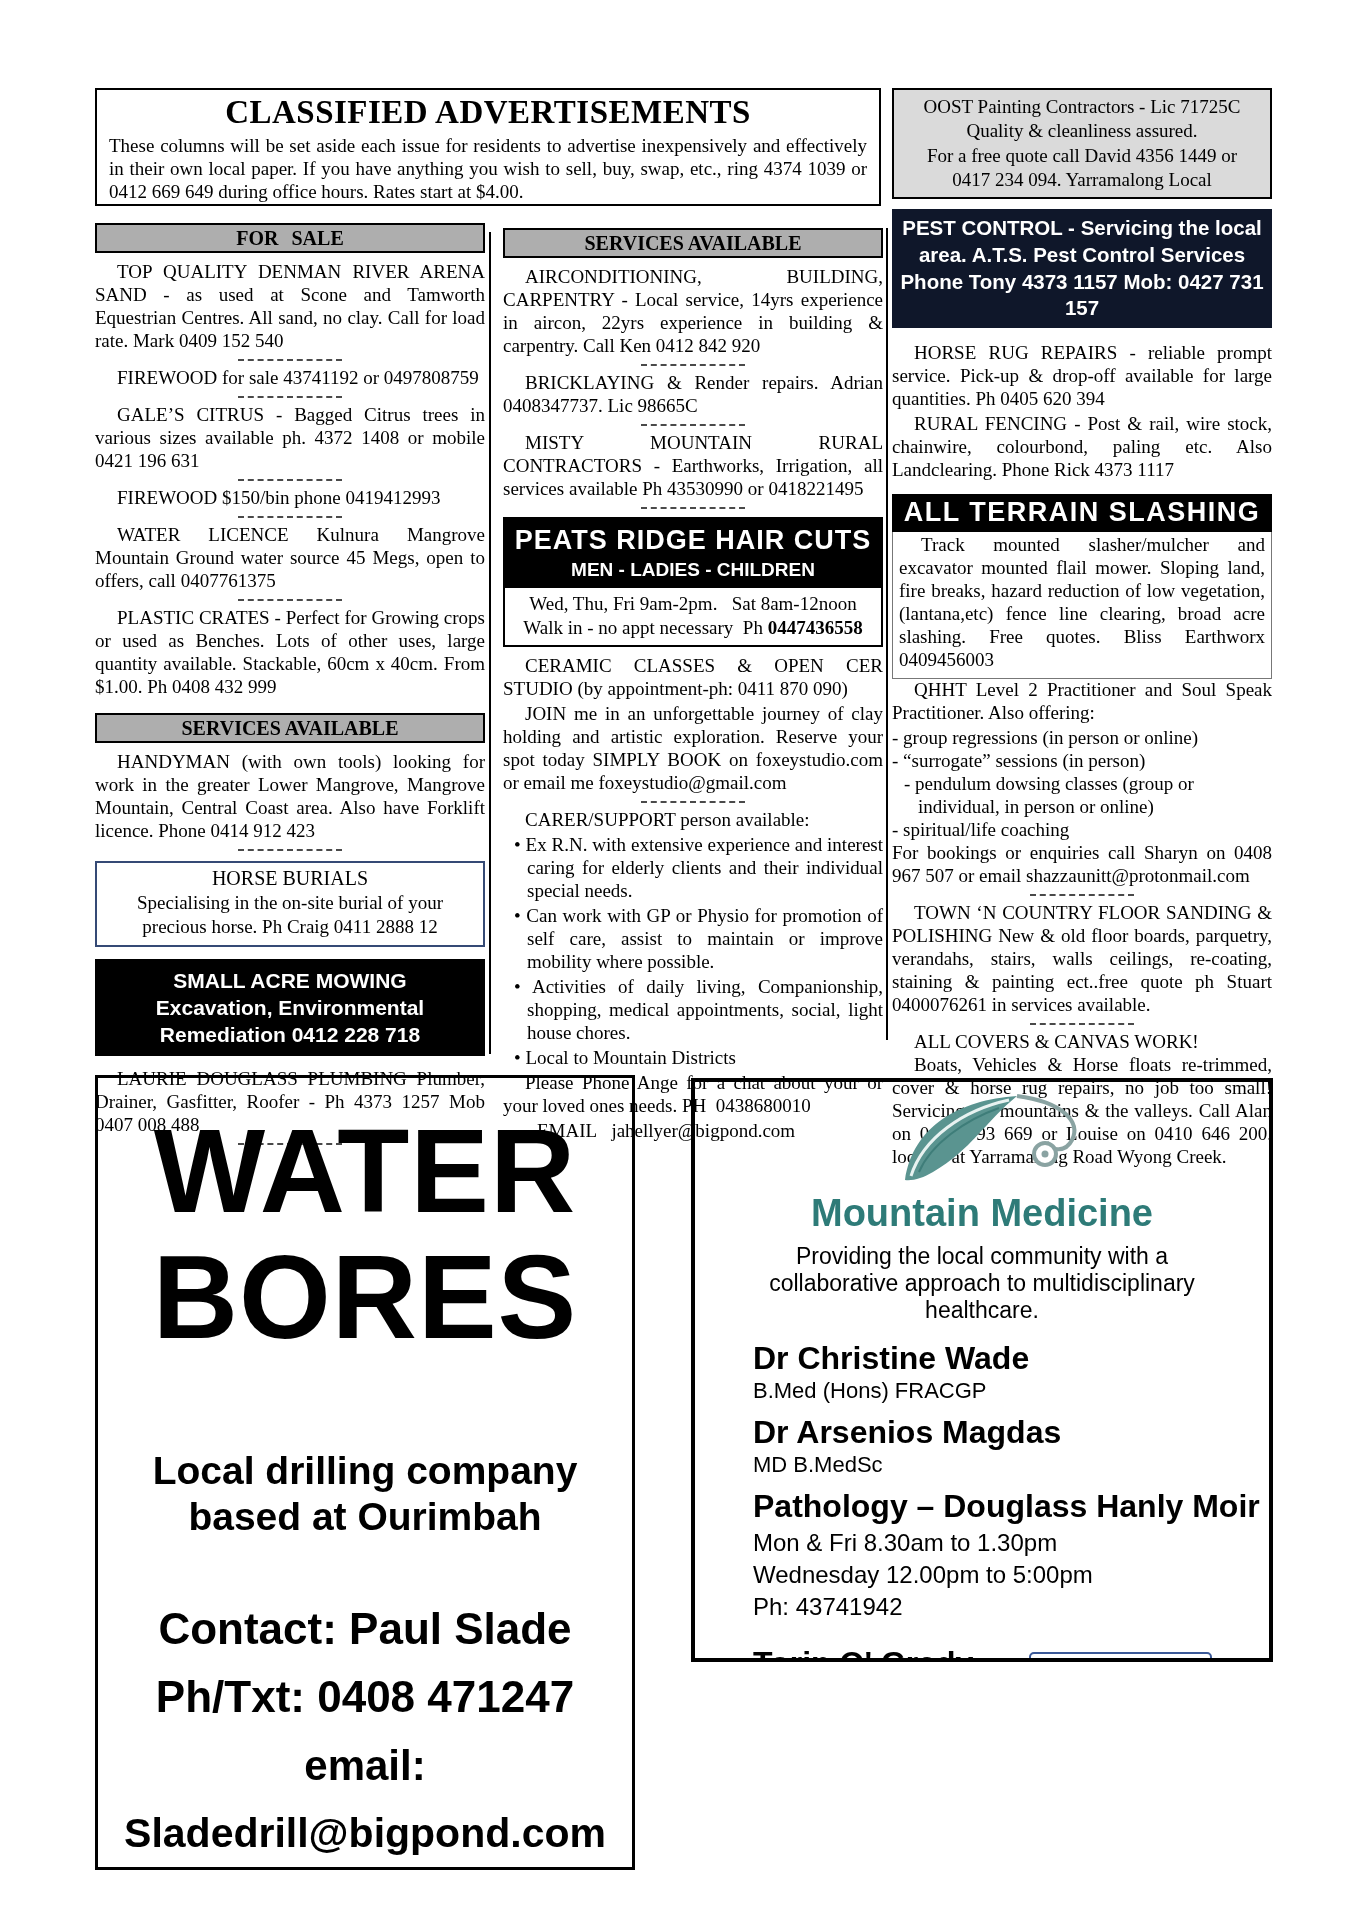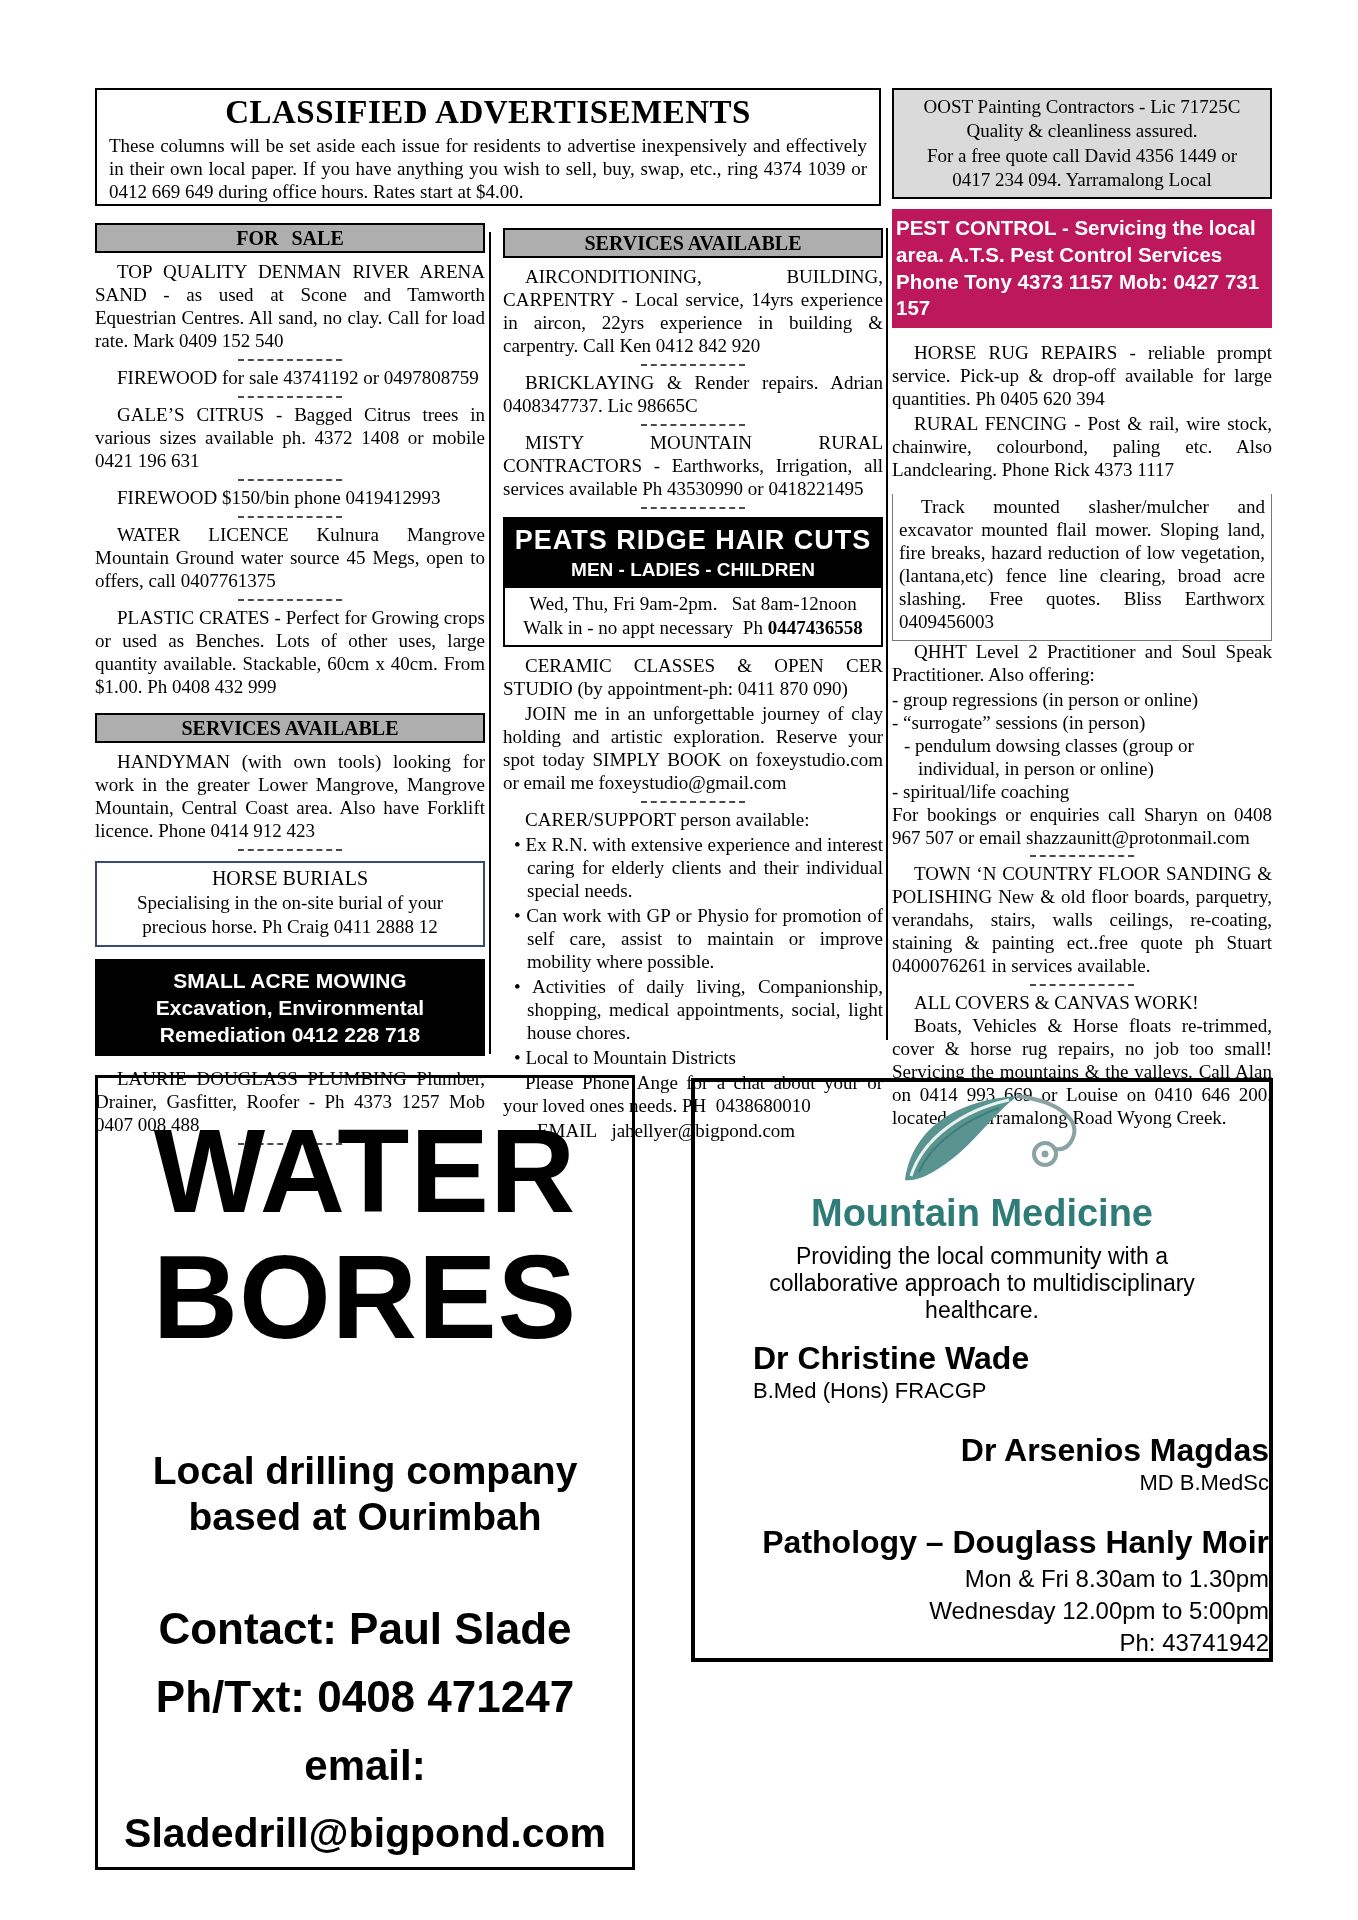--- a/index.html
+++ b/index.html
@@ -43,22 +43,22 @@
   .peats-title{font-family:"Liberation Sans",sans-serif;font-weight:bold;font-size:27px;letter-spacing:1px;}
   .peats-sub{font-family:"Liberation Sans",sans-serif;font-weight:bold;font-size:19px;margin-top:2px;}
   .peats-white{padding:4px 6px;text-align:center;font-size:19px;line-height:1.3;}
 
   .bullet{padding-left:24px;text-indent:-13px;text-align:justify;margin:0 0 2px;}
   .email-line{text-indent:34px;margin:0;}
 
   
   .oost{border:2px solid #000;background:#dadada;text-align:center;font-size:19px;
         line-height:1.28;padding:5px 4px;margin-bottom:10px;}
-  .pest{background:#be185d;color:#fff;font-family:"Liberation Sans",sans-serif;font-weight:bold;
-        font-size:20.5px;line-height:1.3;padding:6px 4px;margin-bottom:14px;}
+  .pest{background:#0f172a;color:#fff;font-family:"Liberation Sans",sans-serif;font-weight:bold;
+        font-size:20.5px;text-align:center;line-height:1.3;padding:6px 4px;margin-bottom:14px;}
   .slash{margin-top:12px;}
   .slash-title{background:#000;color:#fff;font-family:"Liberation Sans",sans-serif;font-weight:bold;
                font-size:27px;letter-spacing:1.5px;text-align:center;padding:2px 0 4px;}
   .slash-body{border:1px solid #777;border-top:none;padding:2px 6px 6px;}
   .offer{padding-left:14px;text-indent:-14px;margin:0;}
   .offer-wrap{padding-left:26px;text-indent:-14px;margin:0;}
 
   
   .water-ad{position:absolute;left:95px;top:1075px;width:540px;height:795px;border:3px solid #000;
             box-sizing:border-box;text-align:center;font-family:"Liberation Sans",sans-serif;font-weight:bold;}
@@ -74,21 +74,21 @@
 
   
   .med-ad{position:absolute;left:691px;top:1078px;width:582px;height:584px;border:4px solid #000;
           box-sizing:border-box;font-family:"Liberation Sans",sans-serif;overflow:hidden;}
   .mm-logo{text-align:center;margin-top:6px;}
   .mm-name{text-align:center;color:#2e7b78;font-size:38px;font-weight:bold;margin-top:0;}
   .mm-tag{text-align:center;font-size:23px;line-height:1.18;margin-top:8px;padding:0 40px;}
   .mm-block{margin:16px 0 0 58px;}
   .doc-name{font-size:32px;font-weight:bold;}
   .doc-qual{font-size:22px;margin-top:1px;}
-  .gap26{margin-top:28px;text-align:right;}
+  .gap26{margin-top:10px;}
   .hours{font-size:24px;margin-top:4px;}
   .torin-row{display:flex;align-items:center;margin:24px 0 0 58px;}
   .fb-badge{margin-left:56px;border:2px solid #3b5998;border-radius:5px;background:#fff;
             display:flex;align-items:center;padding:4px 10px 4px 6px;}
   .fb-square{width:38px;height:38px;background:#3b5998;border-radius:3px;overflow:hidden;position:relative;}
   .fb-f{position:absolute;right:6px;bottom:-10px;color:#fff;font-weight:bold;font-size:40px;
         font-family:"Liberation Sans",sans-serif;}
   .fb-text{margin-left:8px;color:#3b5998;line-height:1;}
   .fb-find{font-size:13px;font-weight:bold;}
   .fb-brand{font-size:27px;font-weight:bold;letter-spacing:-1px;}
@@ -185,20 +185,21 @@
       <div>For a free quote call David 4356 1449 or</div>
       <div>0417 234 094. Yarramalong Local</div>
     </div>
 
     <div class="pest">PEST CONTROL - Servicing the local area. A.T.S. Pest Control Services Phone Tony 4373 1157 Mob: 0427 731 157</div>
 
     <p class="p">HORSE RUG REPAIRS - reliable prompt service. Pick-up &amp; drop-off available for large quantities. Ph 0405 620 394</p>
     <p class="p mt14">RURAL FENCING - Post &amp; rail, wire stock, chainwire, colourbond, paling etc. Also Landclearing. Phone Rick 4373 1117</p>
 
     <div class="slash">
+      <div class="slash-title">ALL TERRAIN SLASHING</div>
       <div class="slash-body">
         <p class="p" style="margin:0">Track mounted slasher/mulcher and excavator mounted flail mower. Sloping land, fire breaks, hazard reduction of low vegetation, (lantana,etc)  fence line clearing, broad acre slashing. Free quotes. Bliss Earthworx 0409456003</p>
       </div>
     </div>
 
     <p class="p mt14">QHHT Level 2 Practitioner and Soul Speak Practitioner. Also offering:</p>
     <p class="offer">- group regressions (in person or online)</p>
     <p class="offer">- “surrogate” sessions (in person)</p>
     <p class="offer-wrap">- pendulum dowsing classes (group or individual, in person or online)</p>
     <p class="offer">- spiritual/life coaching</p>

